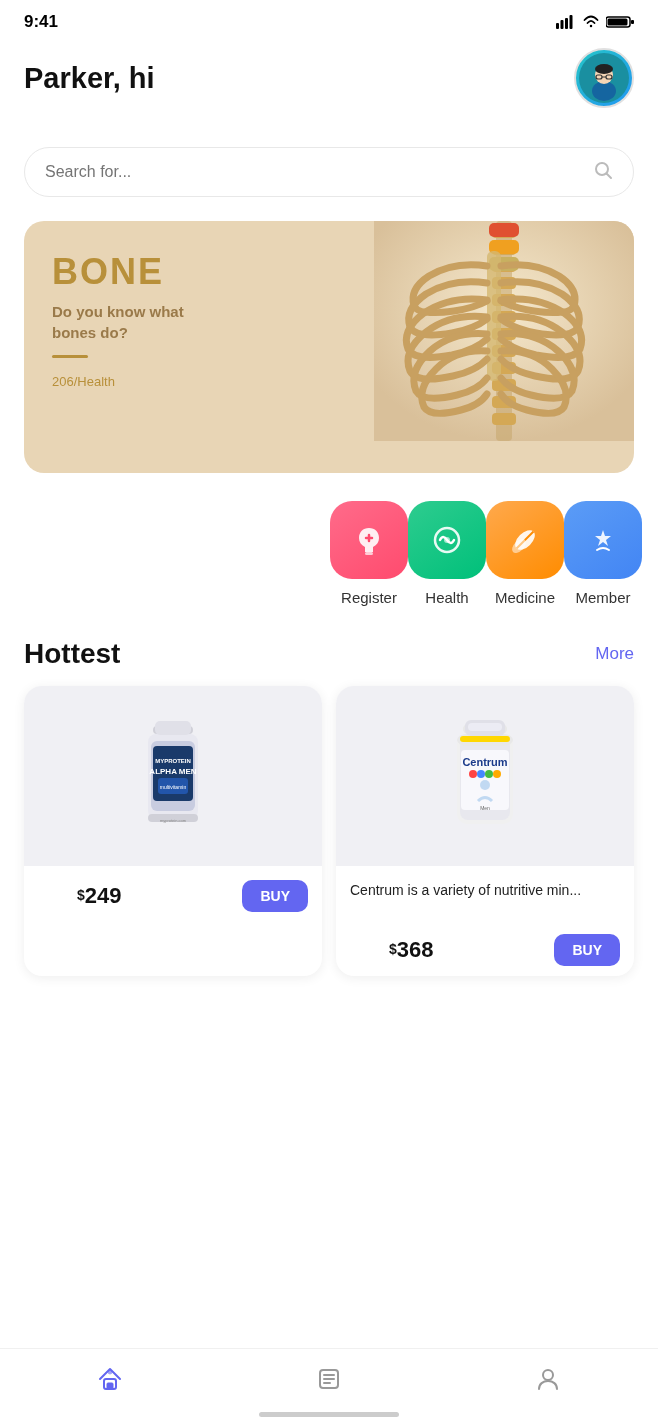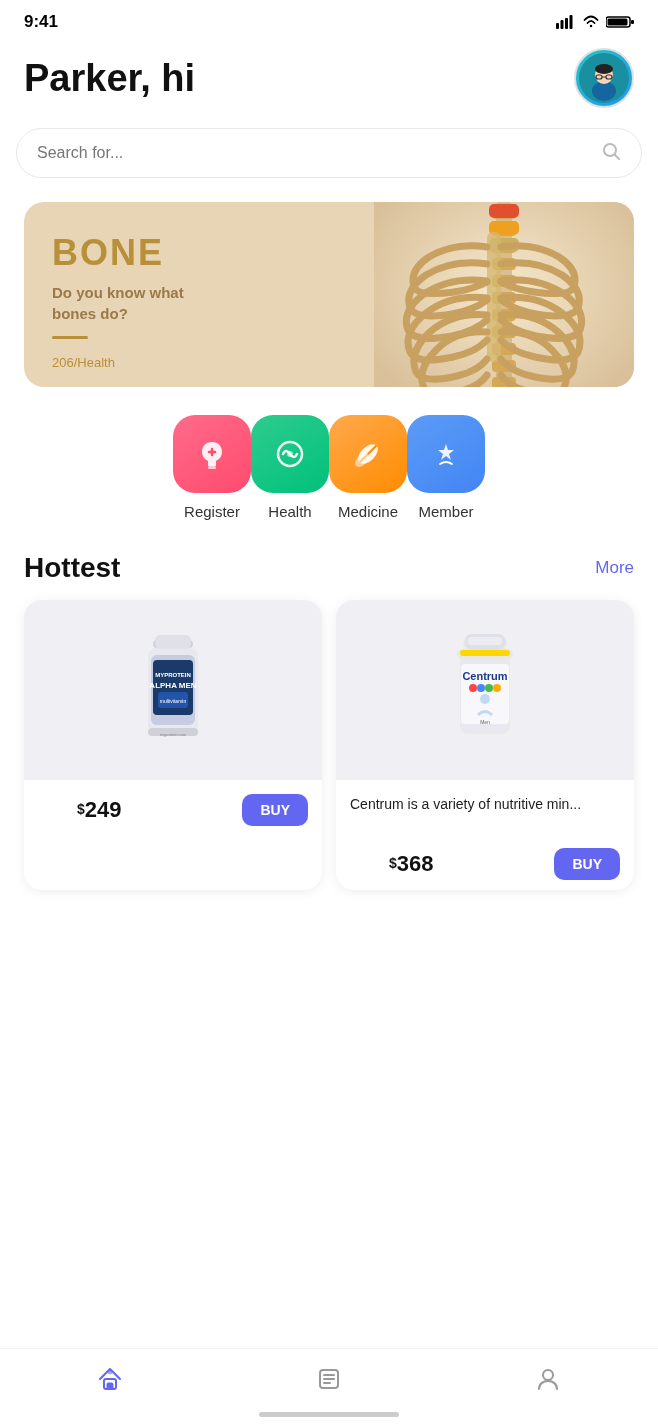--- a/index.html
+++ b/index.html
@@ -32,21 +32,21 @@
     }
 
     
     .header {
       display: flex;
       justify-content: space-between;
       align-items: center;
       padding: 8px 24px 20px;
     }
     .greeting {
-      font-size: 38px;
+      font-size: 29px;
       font-weight: 800;
       color: #111;
     }
     .avatar {
       width: 60px;
       height: 60px;
       border-radius: 50%;
       background: linear-gradient(135deg, #26c6c6 0%, #2196F3 100%);
       overflow: hidden;
       display: flex;
@@ -54,21 +54,22 @@
       justify-content: center;
       border: 2px solid #e0e0e0;
     }
     .avatar svg {
       width: 50px;
       height: 50px;
     }
 
     
     .search-container {
-      padding: 0 16px 24px;
+      padding: 0 24px 24px;
+      margin-top: 19px;
     }
     .search-bar {
       display: flex;
       align-items: center;
       background: #fff;
       border: 1.5px solid #e8e8e8;
       border-radius: 30px;
       padding: 12px 20px;
       gap: 10px;
     }
@@ -82,21 +83,21 @@
     }
     .search-icon-wrap svg {
       color: #bbb;
     }
 
     
     .banner {
       margin: 0 24px 28px;
       border-radius: 20px;
       background: #e8d5b5;
-      height: 185px;
+      height: 252px;
       position: relative;
       overflow: hidden;
     }
     .banner-content {
       position: absolute;
       left: 28px;
       top: 30px;
     }
     .banner-title {
       font-size: 36px;
@@ -139,21 +140,21 @@
 
     
     .ribcage-svg {
       width: 100%;
       height: 100%;
     }
 
     
     .quick-actions {
       display: flex;
-      justify-content: center;
+      justify-content: flex-end;
       padding: 0 16px 32px;
     }
     .action-item {
       display: flex;
       flex-direction: column;
       align-items: center;
       gap: 10px;
       cursor: pointer;
     }
     .action-icon {

